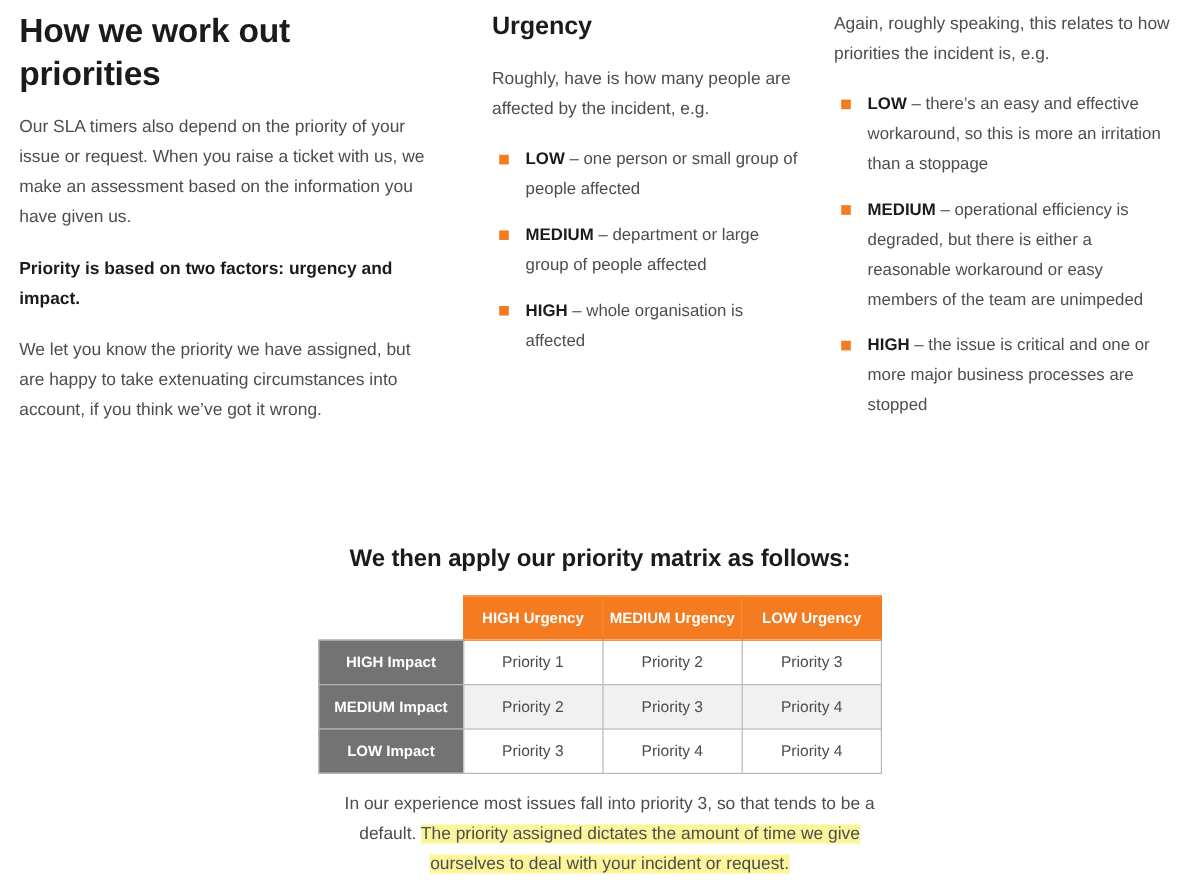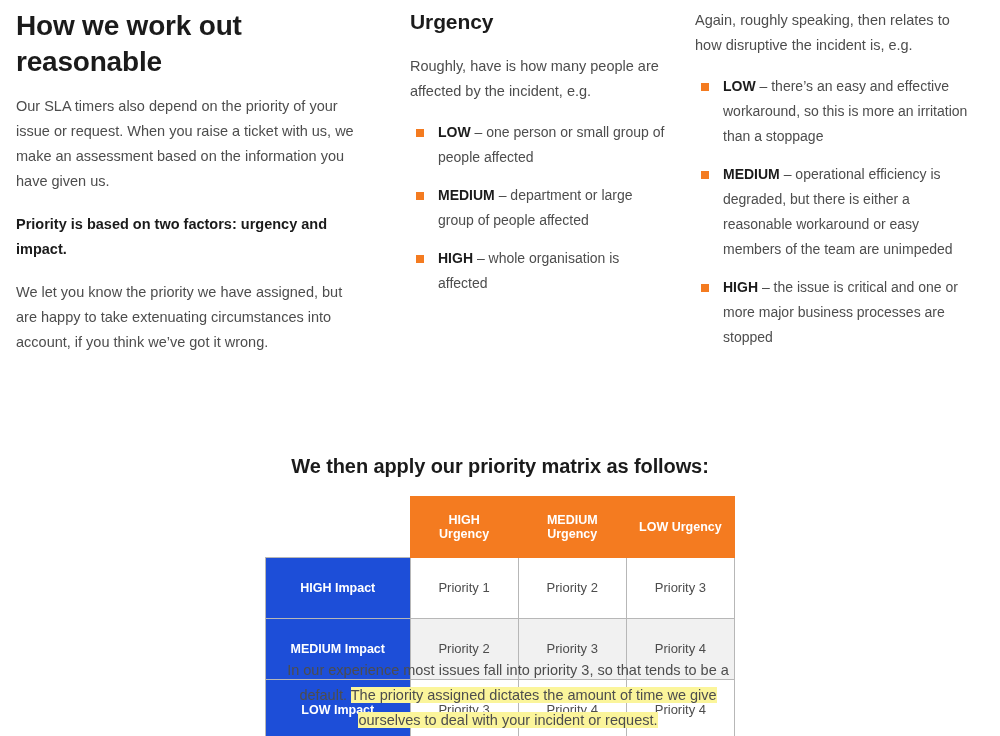--- a/index.html
+++ b/index.html
@@ -112,37 +112,37 @@
     table-layout: fixed;
   }
   table.matrix td, table.matrix th {
     border: 1px solid #b7b7b7;
     height: 36px;
     font-size: 13px;
     font-weight: normal;
     color: #4d4d4d;
     text-align: center;
     vertical-align: middle;
-    padding: 12px;
+    padding: 0;
   }
   table.matrix th.corner {
     border: none;
     background: #ffffff;
     width: 120px;
   }
   table.matrix th.colhead {
     background: #f47b20;
     color: #ffffff;
     font-weight: bold;
     font-size: 12.5px;
     border-color: #f47b20;
     height: 34px;
   }
   table.matrix th.rowhead {
-    background: #1d4ed8;
+    background: #737373;
     color: #ffffff;
     font-weight: bold;
     font-size: 12.5px;
     border-color: #b7b7b7;
     width: 120px;
   }
   table.matrix tr.alt td { background: #f1f1f1; }
   table.matrix td.cell { background: #ffffff; }
 
   
@@ -165,21 +165,21 @@
     box-decoration-break: clone;
     -webkit-box-decoration-break: clone;
   }
 </style>
 </head>
 <body>
 
 <div class="columns">
 
   <div class="col-left">
-    <h1 class="main-title">How we work out reasonable</h1>
+    <h1 class="main-title">How we work out priorities</h1>
     <p class="body">Our SLA timers also depend on the priority of your issue or request. When you raise a ticket with us, we make an assessment based on the information you have given us.</p>
     <p class="body bold-note">Priority is based on two factors: urgency and impact.</p>
     <p class="body">We let you know the priority we have assigned, but are happy to take extenuating circumstances into account, if you think we’ve got it wrong.</p>
   </div>
 
   <div class="col-mid">
     <h2 class="col-title">Urgency</h2>
     <p class="body tight">Roughly, have is how many people are affected by the incident, e.g.</p>
     <ul class="bullets">
       <li>
@@ -194,21 +194,21 @@
       </li>
       <li>
         <span class="sq"></span>
         <span class="lvl">HIGH</span>
         <span>– whole organisation is affected</span>
       </li>
     </ul>
   </div>
 
   <div class="col-right">
-    <p class="body tight">Again, roughly speaking, then relates to how disruptive the incident is, e.g.</p>
+    <p class="body tight">Again, roughly speaking, this relates to how priorities the incident is, e.g.</p>
     <ul class="bullets">
       <li>
         <span class="sq"></span>
         <span class="lvl">LOW</span>
         <span>– there’s an easy and effective workaround, so this is more an irritation than a stoppage</span>
       </li>
       <li>
         <span class="sq"></span>
         <span class="lvl">MEDIUM</span>
         <span>– operational efficiency is degraded, but there is either a reasonable workaround or easy members of the team are unimpeded</span>

